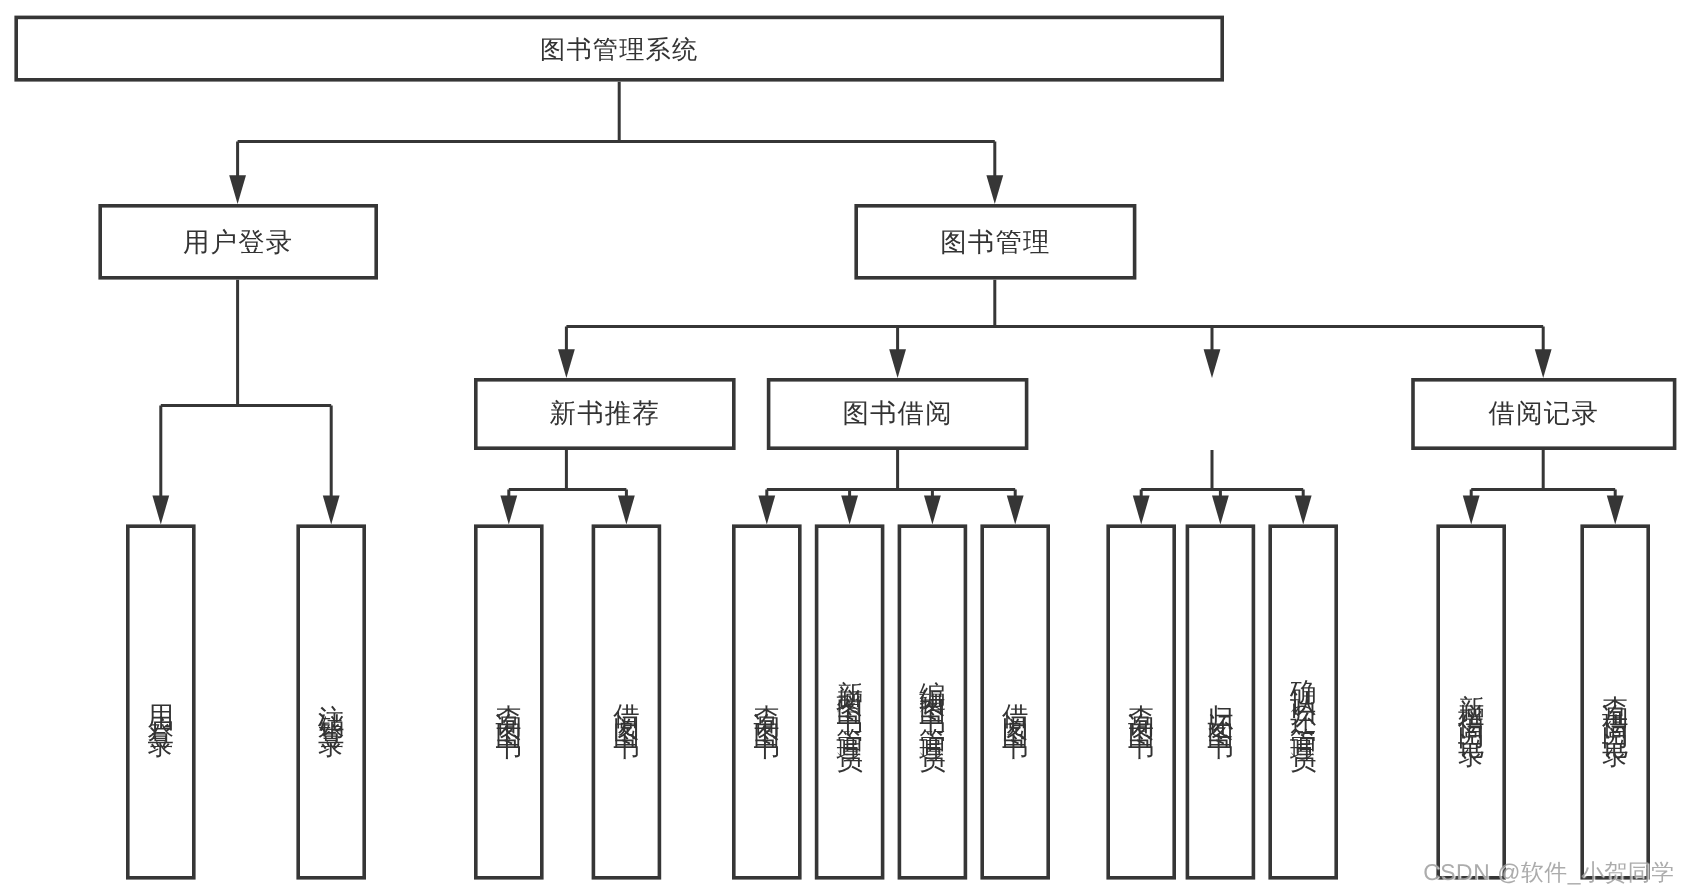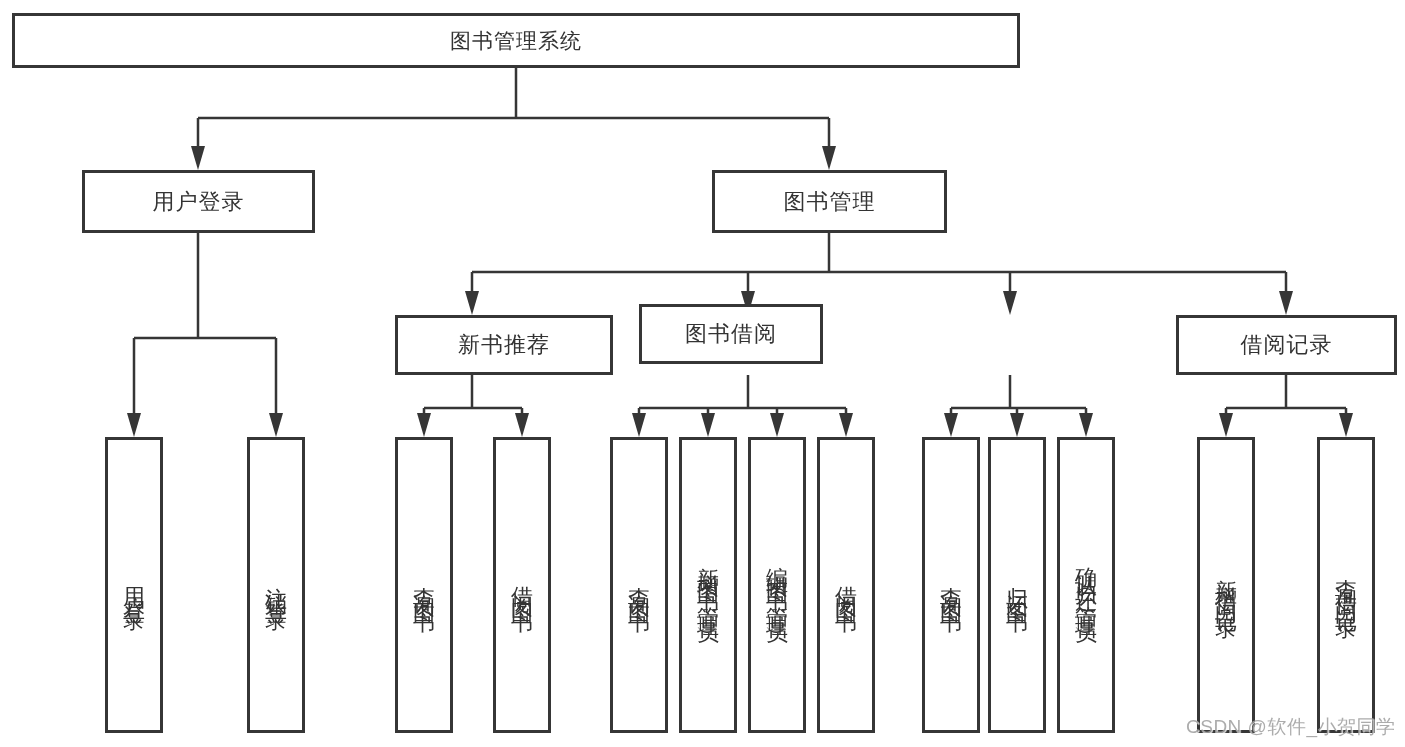--- a/index.html
+++ b/index.html
@@ -95,21 +95,21 @@
   <div class="node h" style="left:82px; top:170px; width:233px; height:63px;">
     <span>用户登录</span>
   </div>
   <div class="node h" style="left:712px; top:170px; width:235px; height:63px;justify-content:center;">
     <span>图书管理</span>
   </div>
 
   <div class="node h" style="left:363px; top:315px; width:218px; height:60px;margin-left:32px;">
     <span>新书推荐</span>
   </div>
-  <div class="node h" style="left:639px; top:304px; width:184px; height:60px;">
+  <div class="node h" style="left:639px; top:315px; width:218px; height:60px;">
     <span>图书借阅</span>
   </div>
   <div class="node h" style="left:1176px; top:315px; width:221px; height:60px;">
     <span>借阅记录</span>
   </div>
 
   <div class="node v" style="left:105px; top:437px; width:58px; height:296px;">
     <span class="vtext">用户登录</span>
   </div>
   <div class="node v" style="left:247px; top:437px; width:58px; height:296px;">

